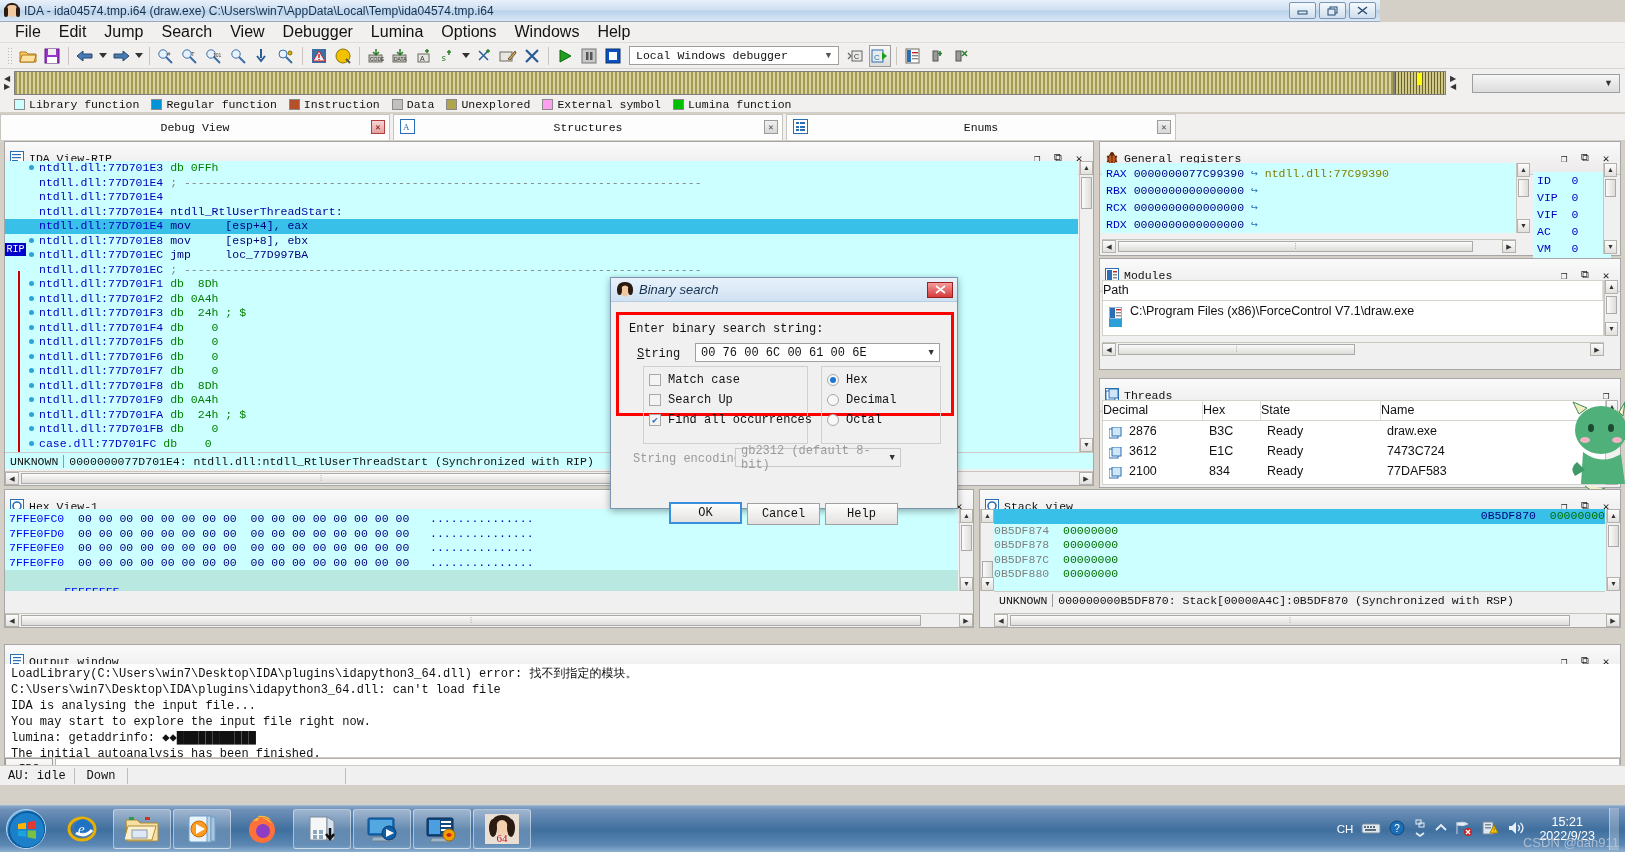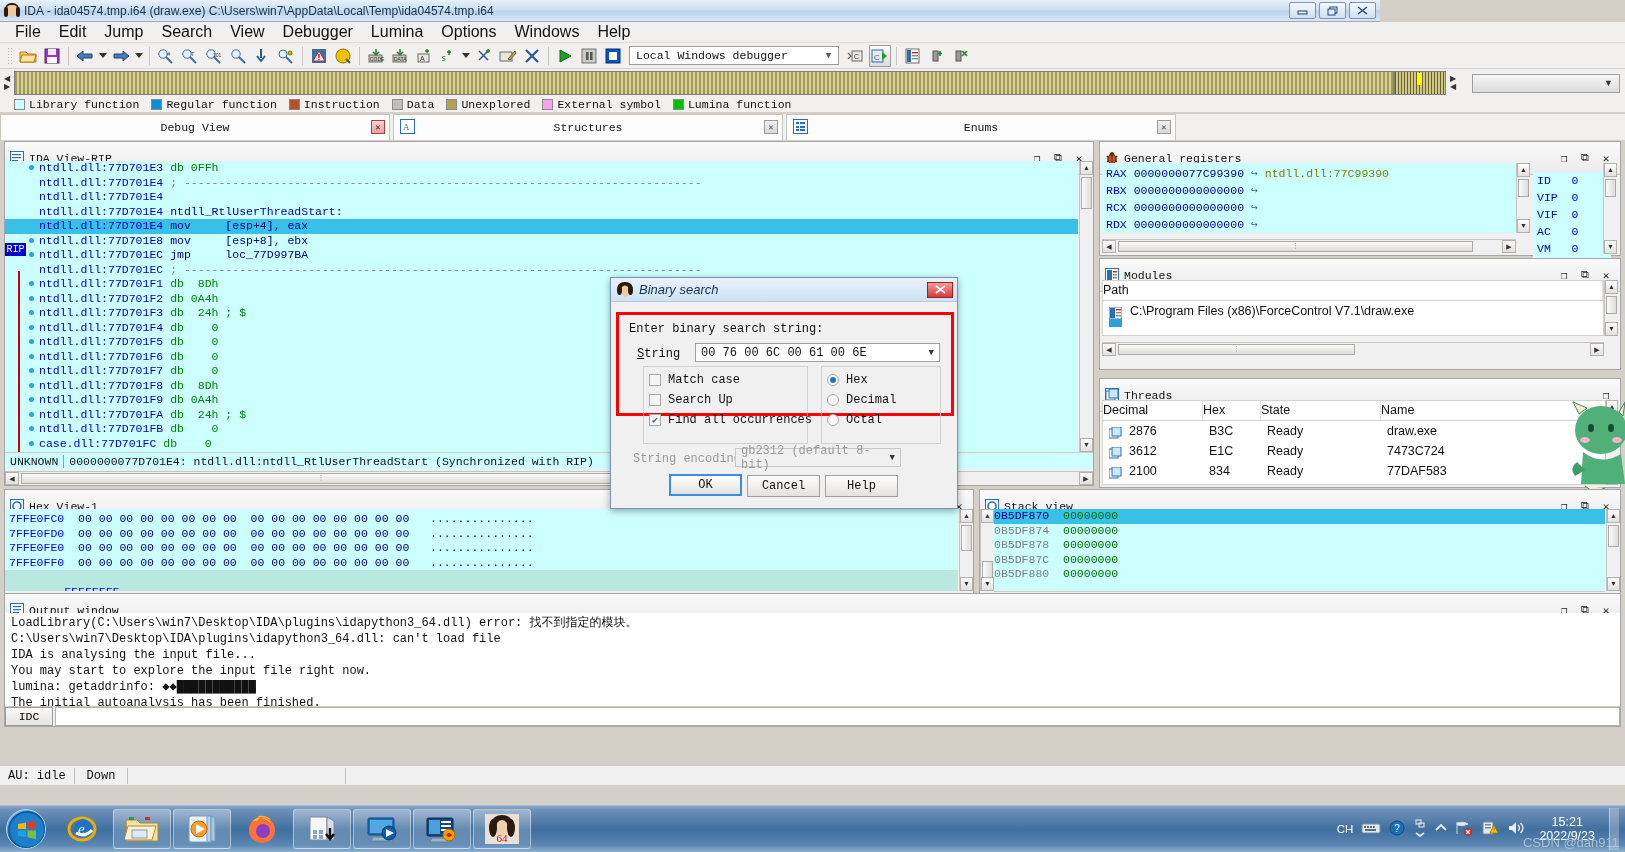--- a/index.html
+++ b/index.html
@@ -141,21 +141,21 @@
   .trow{ height:20px; display:flex; align-items:center; font-size:12.5px; color:#111; background:#fff;}
   .trow div{ padding-left:6px; height:20px; line-height:20px;}
 
   
   .hexline{ white-space:pre; font-family:"Liberation Mono", monospace; font-size:11.5px; line-height:14.5px;}
   .hexaddr{ color:#0000ff;} .hexbytes{color:#000080;} .hexasc{color:#0000c0;}
 
   
   .stkline{ white-space:pre; font-family:"Liberation Mono", monospace; font-size:11.5px; line-height:14.5px;}
   .stkaddr{ color:#808080;} .stkaddr.selrow{ color:#00007f;} .stkval{ color:#007000;}
-  .stkline.sel{ background:#39c0e8; }
+  .stkline.sel{ background:#39c0e8;text-align:right; }
 
   
   .outarea{ background:#fff; font-family:"Liberation Mono", monospace; font-size:12px; line-height:16px; color:#111; padding:2px 0 0 6px; overflow:hidden; white-space:pre;}
 
   
   .dialog{ position:absolute; left:610px; top:277px; width:348px; height:232px;
     background:#f0f0f0; border:1px solid #7a93b0; box-shadow:0 2px 7px rgba(0,0,0,.35);}
   .dlg-title{ height:24px; background:linear-gradient(to bottom,#e9f2fb,#cfe1f2); border-bottom:1px solid #b6cde1;
     display:flex; align-items:center; padding-left:6px; font-size:13px; color:#16324f;font-style:italic;}
   .dlg-close{ margin-left:auto; margin-right:4px; width:26px;height:16px; background:linear-gradient(to bottom,#f59b9b,#d63b3b);
@@ -167,21 +167,21 @@
           font-family:"Liberation Mono", monospace; font-size:12px; padding-left:5px; color:#111;}
   .txtin .arrow{ margin-left:auto; margin-right:5px; font-size:9px; color:#333;}
   .groupbox{ position:absolute; border:1px solid #d0d0d0; }
   .cbrow{ display:flex; align-items:center; height:20px; font-family:"Liberation Mono", monospace; font-size:12px; color:#111;}
   .cbox{ width:12px; height:12px; border:1px solid #a8a8a8; background:#f4f4f4; margin-right:7px;
          display:flex; align-items:center; justify-content:center; color:#2a6fb5; font-size:10px;}
   .rbox{ width:12px; height:12px; border:1px solid #a8a8a8; border-radius:50%; background:#f8f8f8; margin-right:7px;
          display:flex; align-items:center; justify-content:center;}
   .rbox .dot{ width:6px;height:6px;border-radius:50%;background:#1976d2;}
   .dbtn{ height:22px; border:1px solid #a0a0a0; background:linear-gradient(to bottom,#fdfdfd,#e4e2df);
-         font-family:"Liberation Mono", monospace; font-size:12px; color:#111; display:flex; align-items:center; justify-content:center;}
+         font-family:"Liberation Mono", monospace; font-size:12px; color:#111; display:flex; align-items:center; justify-content:center;margin-top:28px;}
   .dbtn.def{ border:2px solid #3a8ede; }
   .disabled{ color:#9a9a9a; }
 
   
   .dino{ position:absolute; right:0; top:400px; width:60px; height:92px; }
 
   
   .taskbar{ position:absolute; left:0; bottom:0; width:1625px; height:47px;
     background: linear-gradient(to bottom, #8ba8c8 0%, #6e90b8 8%, #3f6f9e 52%, #5b87b3 85%, #8fb0d0 100%);
     border-top:1px solid #9db8d4; display:flex; align-items:center;}
@@ -866,21 +866,21 @@
       <span style="padding:0 5px; border-right:1px solid #9a9a9a;">UNKNOWN</span>
       <span style="padding:0 5px;">000000000B5DF870: Stack[00000A4C]:0B5DF870 (Synchronized with RSP)</span>
     </div>
     <div class="hsb" style="bottom:0; left:14px; right:0;">
       <div class="lf">◀</div>
       <div class="th" style="left:16px; width:560px;">⫶</div>
       <div class="rt">▶</div>
     </div>
   </div>
 
-  <div class="panel" style="left:4px; top:593px; width:1617px; height:134px;">
+  <div class="panel" style="left:4px; top:644px; width:1617px; height:134px;">
     <div class="ptitle">
       <span class="pico">
         <svg width="12" height="12">
             <rect x="0" y="0" width="12" height="12" fill="#fff"></rect>
             <rect x="2" y="2" width="8" height="1.2" fill="#2a6fb5"></rect>
             <rect x="2" y="5" width="8" height="1.2" fill="#2a6fb5"></rect>
             <rect x="2" y="8" width="6" height="1.2" fill="#2a6fb5"></rect>
           </svg>
       </span>
       <span>Output window</span>

